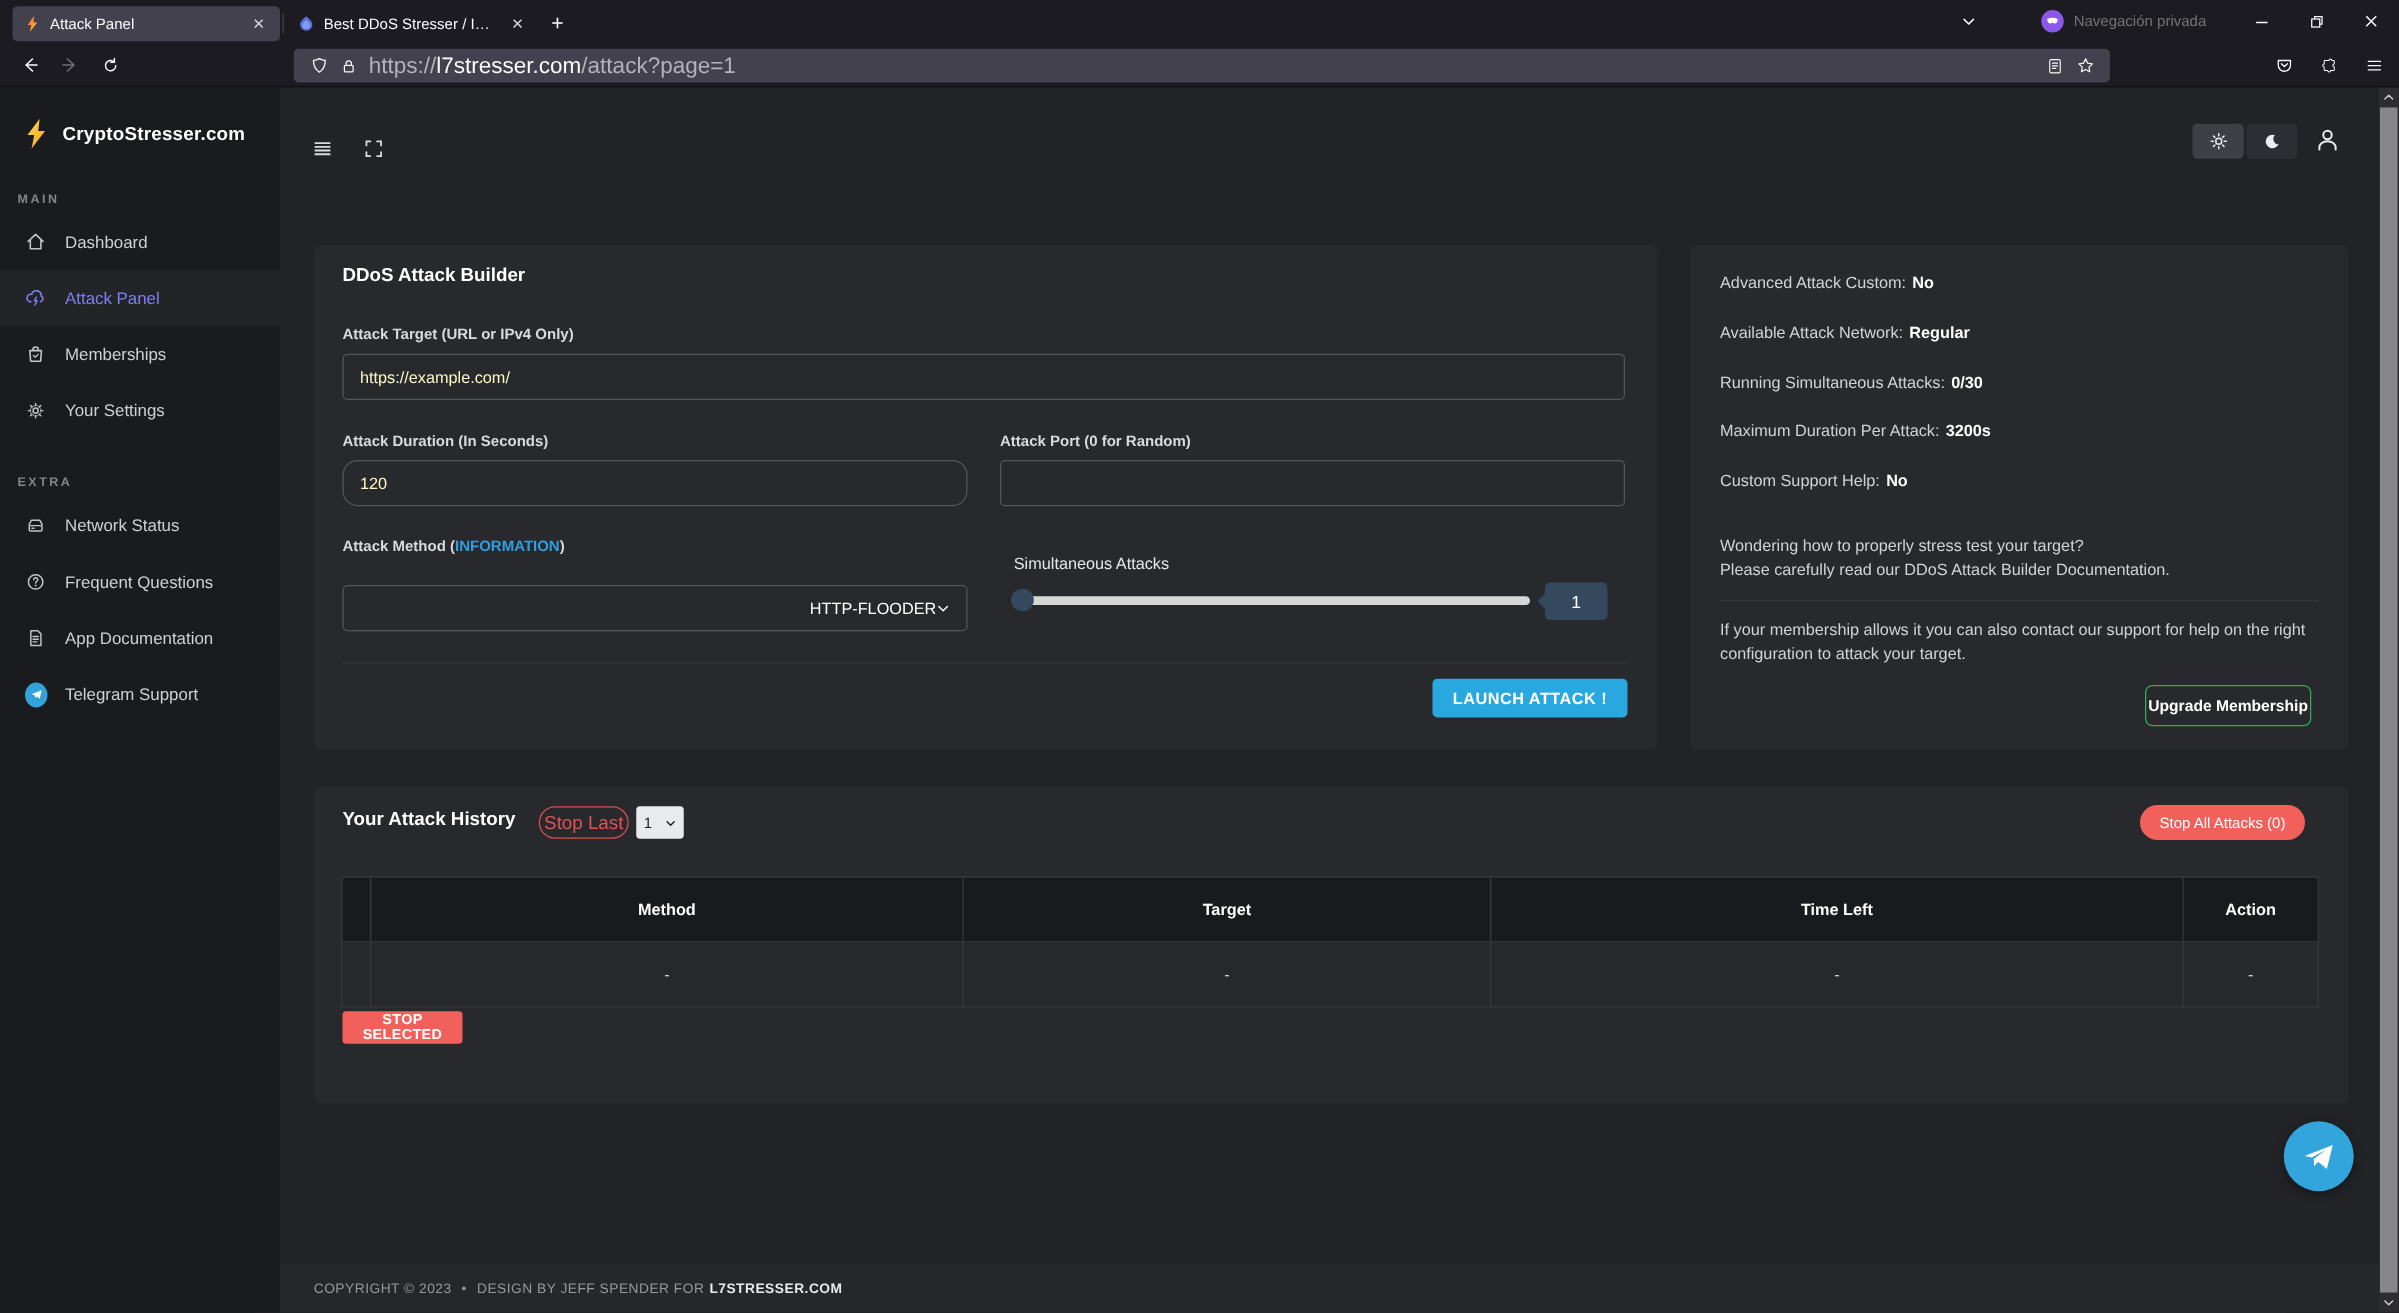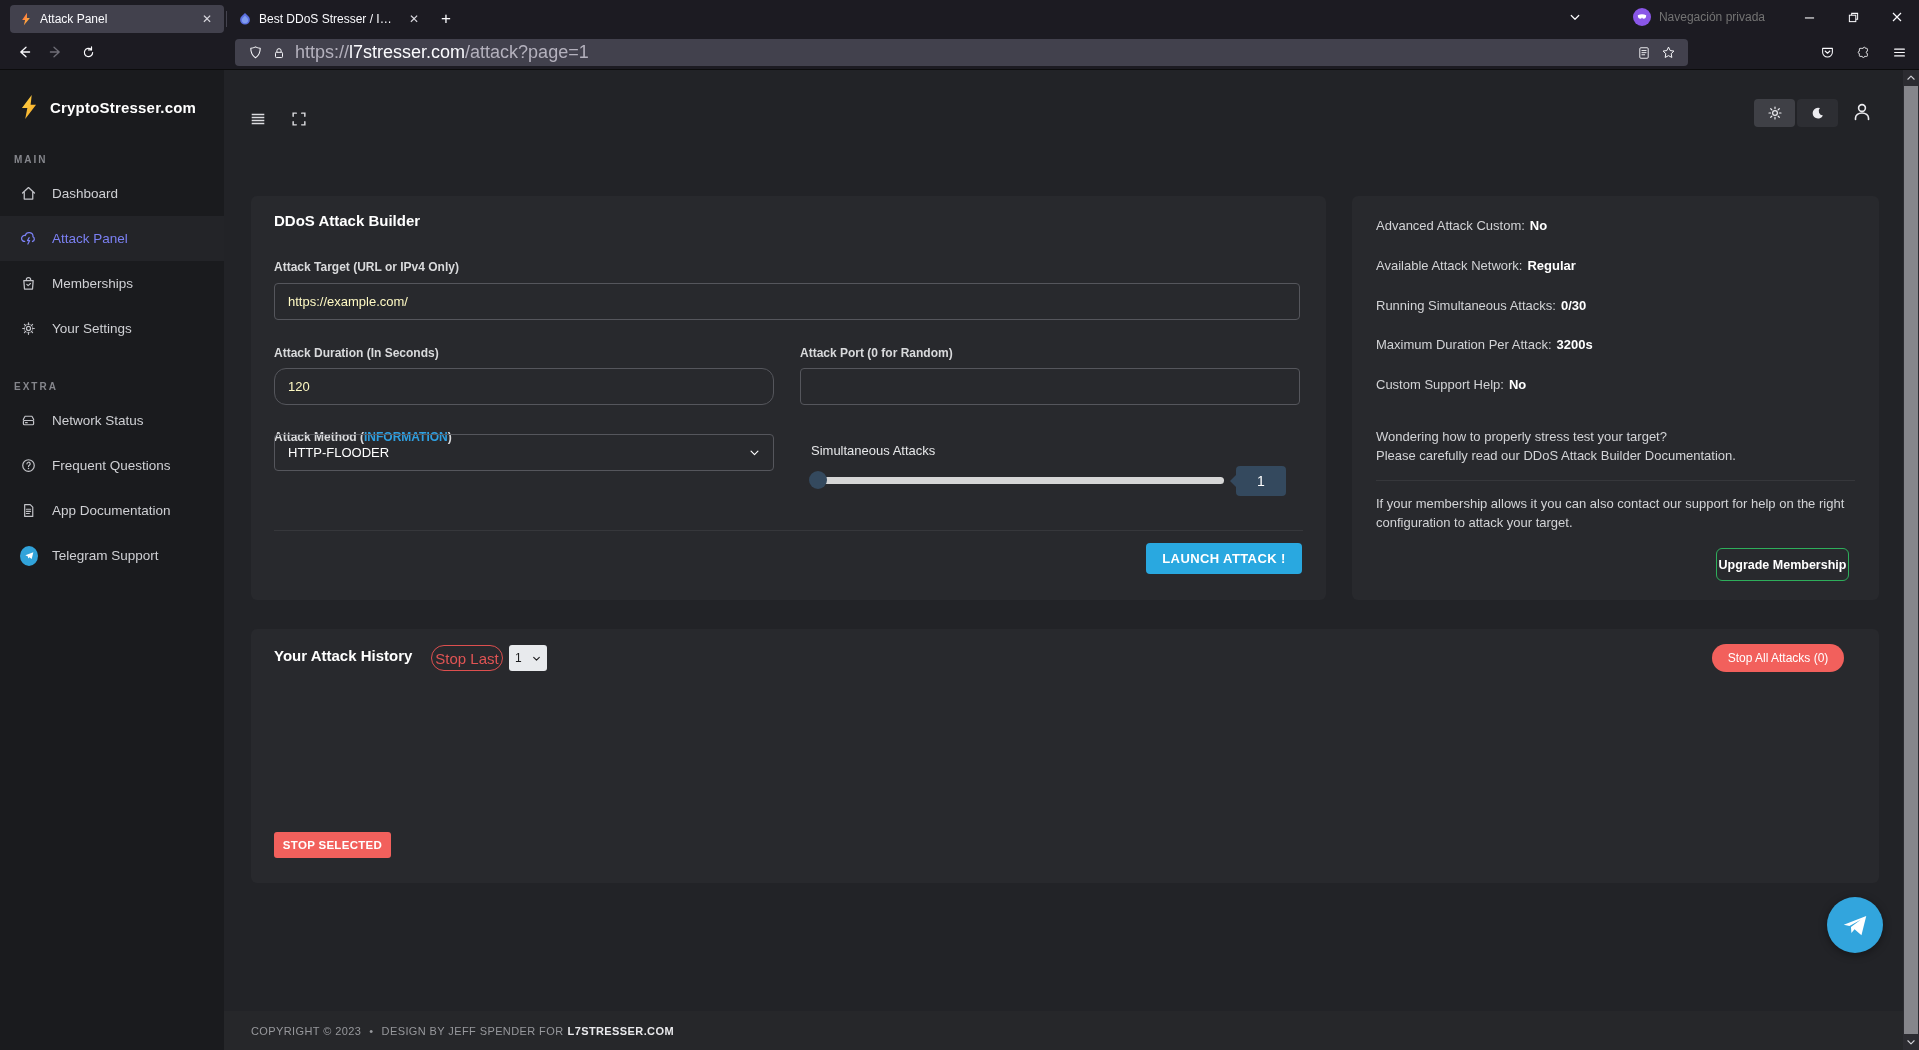--- a/index.html
+++ b/index.html
@@ -394,21 +394,21 @@
       <div class="flabel" style="left:23px; top:64px;">Attack Target (URL or IPv4 Only)</div>
       <input class="finput" style="left: 23px; top: 87px; width: 1026px;" value="https://example.com/">
 
       <div class="flabel" style="left:23px; top:150px;">Attack Duration (In Seconds)</div>
       <input class="finput" style="left: 23px; top: 172px; width: 500px; border-radius: 12px;" value="120">
 
       <div class="flabel" style="left:549px; top:150px;">Attack Port (0 for Random)</div>
       <input class="finput" style="left: 549px; top: 172px; width: 500px;" value="">
 
       <div class="flabel" style="left:23px; top:234px;"><span>Attack Method (</span><span class="lnk">INFORMATION</span><span>)</span></div>
-      <div class="fselect" style="left:23px; top:238px; width:500px;">
+      <div class="fselect" style="left:23px; top:272px; width:500px;justify-content:flex-end;">
         <span>HTTP-FLOODER</span>
         <span>
           <svg width="11" height="11" viewBox="0 0 16 16">
               <path d="M3 6 l5 5 5-5" fill="none" stroke="#fff" stroke-width="1.7" stroke-linecap="round" stroke-linejoin="round"></path>
             </svg>
         </span>
       </div>
 
       <div class="flabel" style="left:560px; top:247px; font-weight:400; font-size:13px; color:#e6e7e9;">Simultaneous Attacks</div>
       <div class="slider-track" style="left:560px; top:281px; width:413px;">
@@ -441,22 +441,47 @@
       <div class="card-title" style="left:23px; top:18px;">Your Attack History</div>
       <button class="pill-outline" style="left:180px; top:16px; width:72px; height:26px;">Stop Last</button>
       <div class="mini-select" style="left:258px; top:16px; width:38px; height:26px;">
         <span>1</span>
         <svg width="9" height="9" viewBox="0 0 16 16">
             <path d="M3 6 l5 5 5-5" fill="none" stroke="#1c1c1e" stroke-width="2" stroke-linecap="round" stroke-linejoin="round"></path>
           </svg>
       </div>
       <button class="pill-solid" style="right:35px; top:15px; width:132px; height:28px;">Stop All Attacks (0)</button>
 
-
-      <button class="btn-stopsel" style="left:23px; top:203px; width:117px; height:26px;">STOP SELECTED</button>
+      <table class="history" style="left:22px; top:72px; width:1581px;">
+        <colgroup>
+            <col style="width:23px;">
+            <col style="width:474px;">
+            <col style="width:422px;">
+            <col style="width:554px;">
+            <col style="width:108px;">
+          </colgroup>
+        <tbody>
+            <tr>
+          <th></th>
+          <th>Method</th>
+          <th>Target</th>
+          <th>Time Left</th>
+          <th>Action</th>
+        </tr>
+        <tr>
+          <td></td>
+          <td>-</td>
+          <td>-</td>
+          <td>-</td>
+          <td>-</td>
+        </tr>
+      </tbody>
+        </table>
+
+      <button class="btn-stopsel" style="left:23px; top:180px; width:96px; height:26px;">STOP SELECTED</button>
     </div>
 
     <div class="footer">
       <span>COPYRIGHT © 2023</span>
       <span class="dot">•</span>
       <span>DESIGN BY JEFF SPENDER FOR</span>
       <b>L7STRESSER.COM</b>
     </div>
 
     <div class="tg-fab" style="left:1827px; top:827px;">

